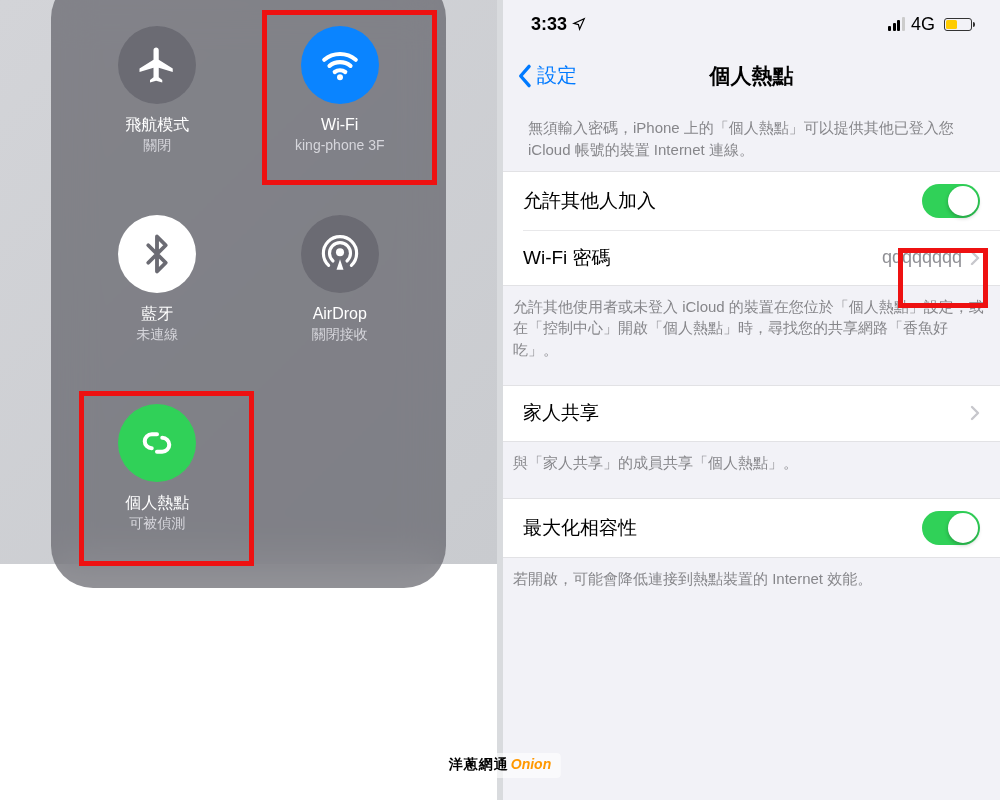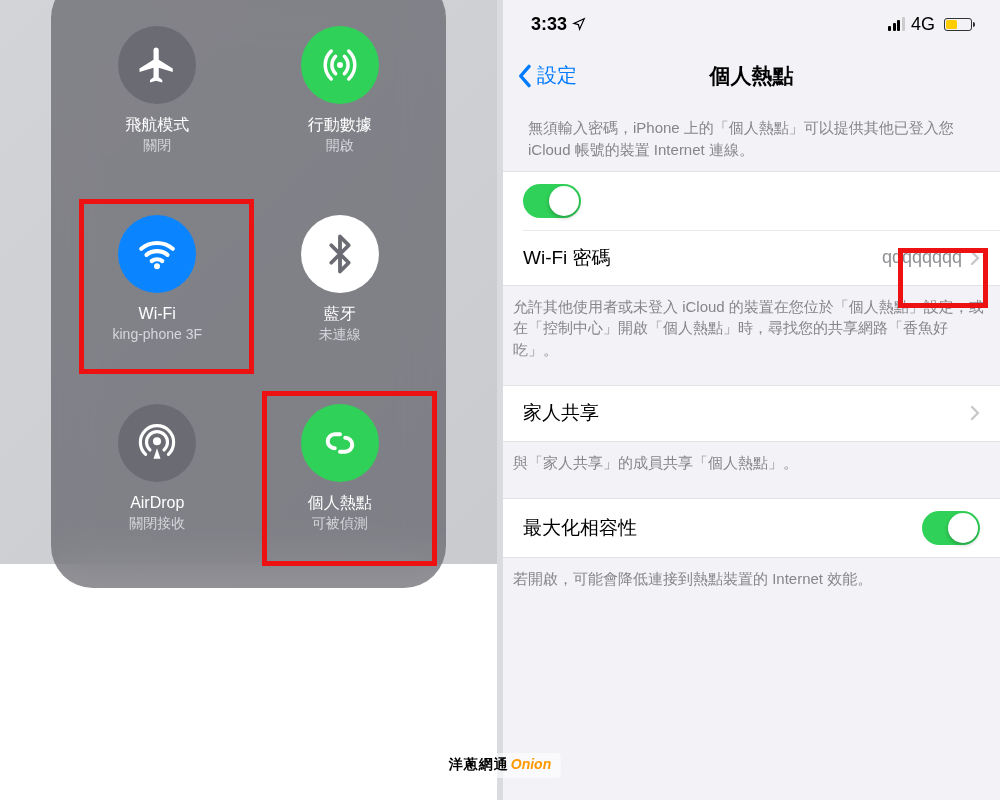--- a/index.html
+++ b/index.html
@@ -195,33 +195,20 @@
       <div class="cc-item">
         <div class="cc-circle circ-gray">
           <svg class="cc-icon" viewBox="0 0 24 24" fill="#fff">
               <path d="M21 16v-2l-8-5V3.5c0-.83-.67-1.5-1.5-1.5S10 2.67 10 3.5V9l-8 5v2l8-2.5V19l-2 1.5V22l3.5-1 3.5 1v-1.5L13 19v-5.5l8 2.5z"></path>
             </svg>
         </div>
         <div class="cc-title">飛航模式</div>
         <div class="cc-sub">關閉</div>
       </div>
 
-      <div class="cc-item">
-        <div class="cc-circle circ-green">
-          <svg class="cc-icon" viewBox="0 0 24 24" fill="none" stroke="#fff" stroke-width="2" stroke-linecap="round">
-              <path d="M7 4a11 11 0 0 0 0 16"></path>
-              <path d="M17 4a11 11 0 0 1 0 16"></path>
-              <path d="M9.5 7a7 7 0 0 0 0 10"></path>
-              <path d="M14.5 7a7 7 0 0 1 0 10"></path>
-              <circle cx="12" cy="12" r="1.7" fill="#fff" stroke="none"></circle>
-            </svg>
-        </div>
-        <div class="cc-title">行動數據</div>
-        <div class="cc-sub">開啟</div>
-      </div>
 
       <div class="cc-item">
         <div class="red-box wifi"></div>
         <div class="cc-circle circ-blue">
           <svg class="cc-icon" viewBox="0 0 24 24" fill="none" stroke="#fff" stroke-width="2.4" stroke-linecap="round">
               <path d="M3 9a14 14 0 0 1 18 0"></path>
               <path d="M6 12.5a9.5 9.5 0 0 1 12 0"></path>
               <path d="M9 16a5 5 0 0 1 6 0"></path>
               <circle cx="12" cy="19" r="1.7" fill="#fff" stroke="none"></circle>
             </svg>
@@ -301,20 +288,21 @@
         </svg>
       <span>設定</span>
     </div>
     <div class="nav-title">個人熱點</div>
   </div>
 
   <div class="desc-text">無須輸入密碼，iPhone 上的「個人熱點」可以提供其他已登入您 iCloud 帳號的裝置 Internet 連線。</div>
 
   <div class="list-group">
     <div class="list-row">
+      <span>允許其他人加入</span>
       <div class="ios-toggle">
           <div class="knob"></div>
         </div>
     </div>
     <div class="list-row">
       <span>Wi-Fi 密碼</span>
       <div class="row-right">
         <span class="val-text">qqqqqqqq</span>
         <span class="chevron">
           <svg width="10" height="16" viewBox="0 0 10 16" fill="none" stroke="#c7c7cc" stroke-width="2.4" stroke-linecap="round" stroke-linejoin="round">

